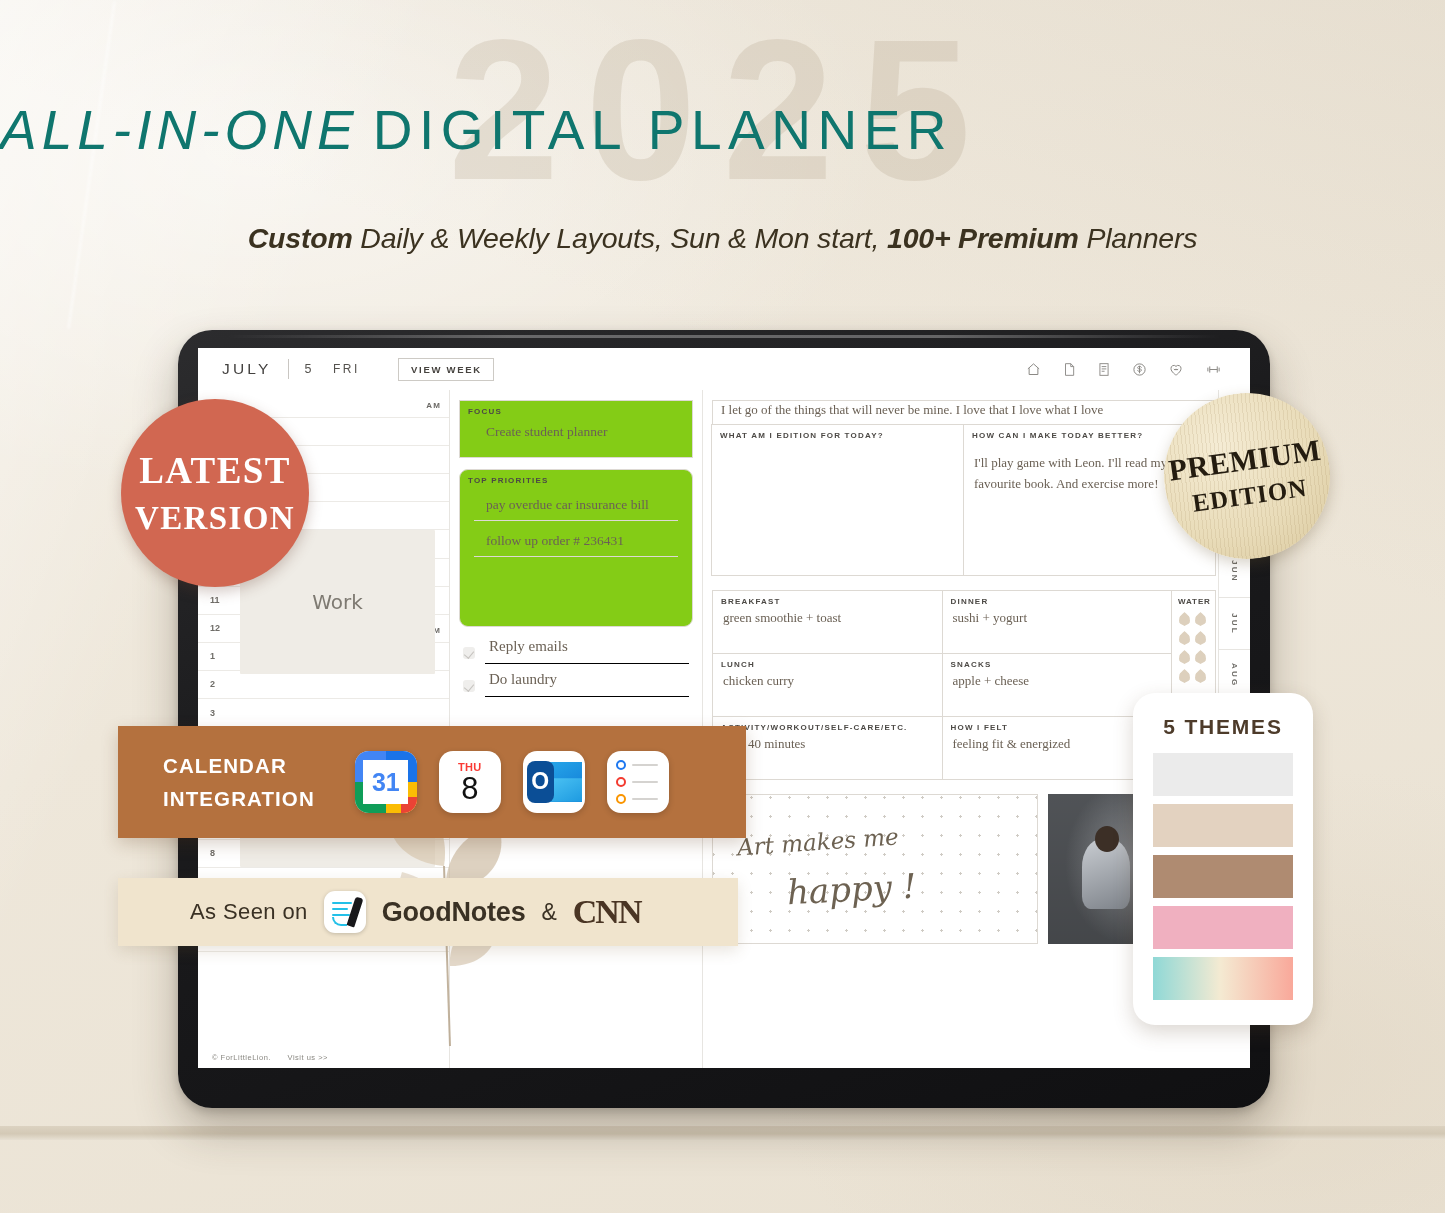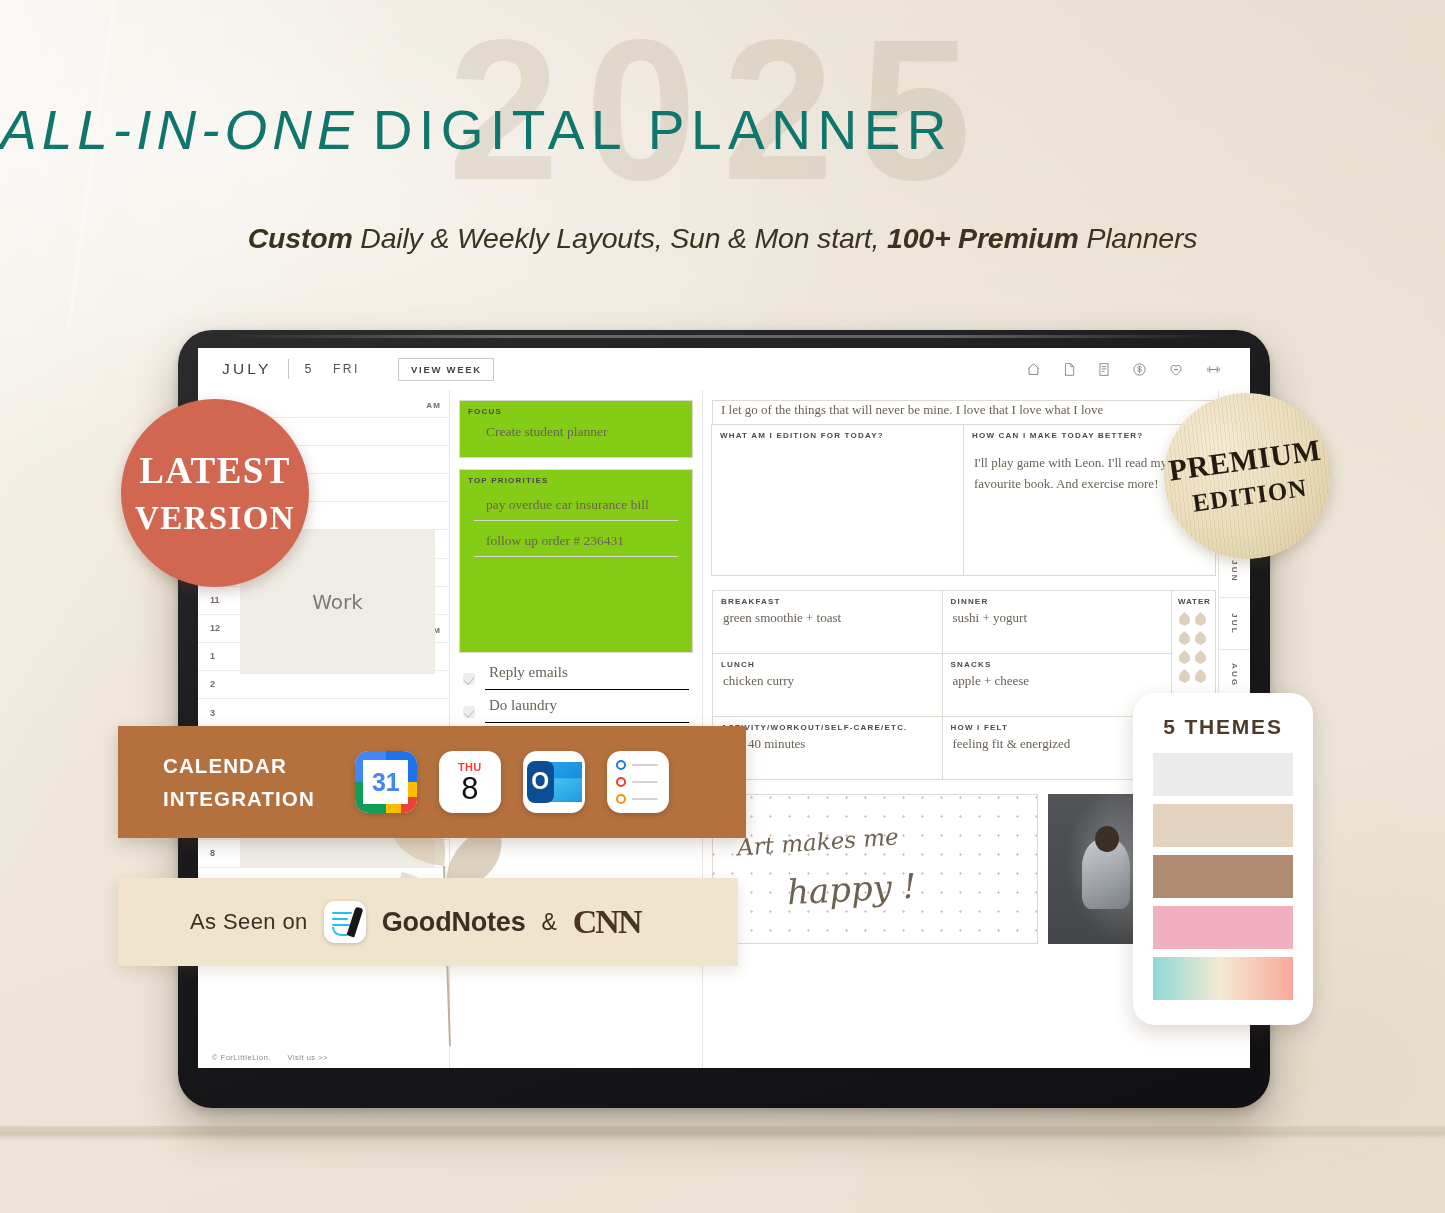--- a/index.html
+++ b/index.html
@@ -120,21 +120,21 @@
     position: absolute; left: 160px; top: 380px; width: 180px; height: 280px;
     pointer-events: none; opacity: .85;
   }
 
   
   .col-mid { width: 252px; padding: 10px 9px 0 9px; position: relative; }
   .card { border: 1px solid #ddd9d3; background: #84cc16; margin-bottom: 11px; position: relative; }
   .card-label { font-size: 8px; font-weight: 700; letter-spacing: 1.2px; color: #4c4945; padding: 6px 0 0 8px; }
   .hw { font-family: Liberation Serif, serif; color: #6b6155; }
   .card .hw { padding: 8px 0 12px 26px; font-size: 13.5px; }
-  .card.priorities { height: 184px; }
+  .card.priorities { height: 158px; border-radius: 9px; }
   .pri-line { margin: 0 14px; border-bottom: 1px solid #ddd9d3; }
   .pri-line .hw { padding: 12px 0 7px 12px; font-size: 13.5px; }
   .todo { display: flex; align-items: flex-end; gap: 10px; padding: 0 4px 0 4px; margin-top: 7px; }
   .todo .chk {
     width: 12px; height: 12px; border-radius: 3px; background: #efeeec;
     flex: 0 0 12px; position: relative; margin-bottom: 5px;
   }
   .todo .chk::after {
     content: ""; position: absolute; left: 3px; top: 2px; width: 5px; height: 8px;
     border: solid #c6c4c0; border-width: 0 1.4px 1.4px 0; transform: rotate(40deg);
@@ -265,21 +265,21 @@
 
   .rem { background: #fff; display: flex; flex-direction: column; justify-content: center; gap: 7px; padding-left: 9px; }
   .rem .r { display: flex; align-items: center; gap: 6px; }
   .rem .dot { width: 10px; height: 10px; border-radius: 50%; border: 2.5px solid #1e78f0; }
   .rem .dot.red { border-color: #f33b30; }
   .rem .dot.org { border-color: #fa9500; }
   .rem .bar { width: 26px; height: 2px; background: #d5d3d0; border-radius: 2px; }
 
   
   .seen-banner {
-    position: absolute; left: 118px; top: 878px; width: 620px; height: 88px;
+    position: absolute; left: 118px; top: 878px; width: 620px; height: 68px;
     background: #f0e4cd; display: flex; align-items: center; gap: 16px; padding-left: 72px;
     box-shadow: 0 5px 14px rgba(120,95,55,0.16);
   }
   .seen-text { font-size: 22px; color: #3a3124; letter-spacing: .4px; }
   .gn-icon {
     width: 42px; height: 42px; border-radius: 11px; background: #fff;
     box-shadow: 0 1px 4px rgba(0,0,0,.20); position: relative; overflow: hidden;
   }
   .gn-icon .l { position: absolute; left: 8px; height: 2.4px; background: #23c0e8; border-radius: 2px; }
   .gn-icon .l1 { top: 11px; width: 20px; }

